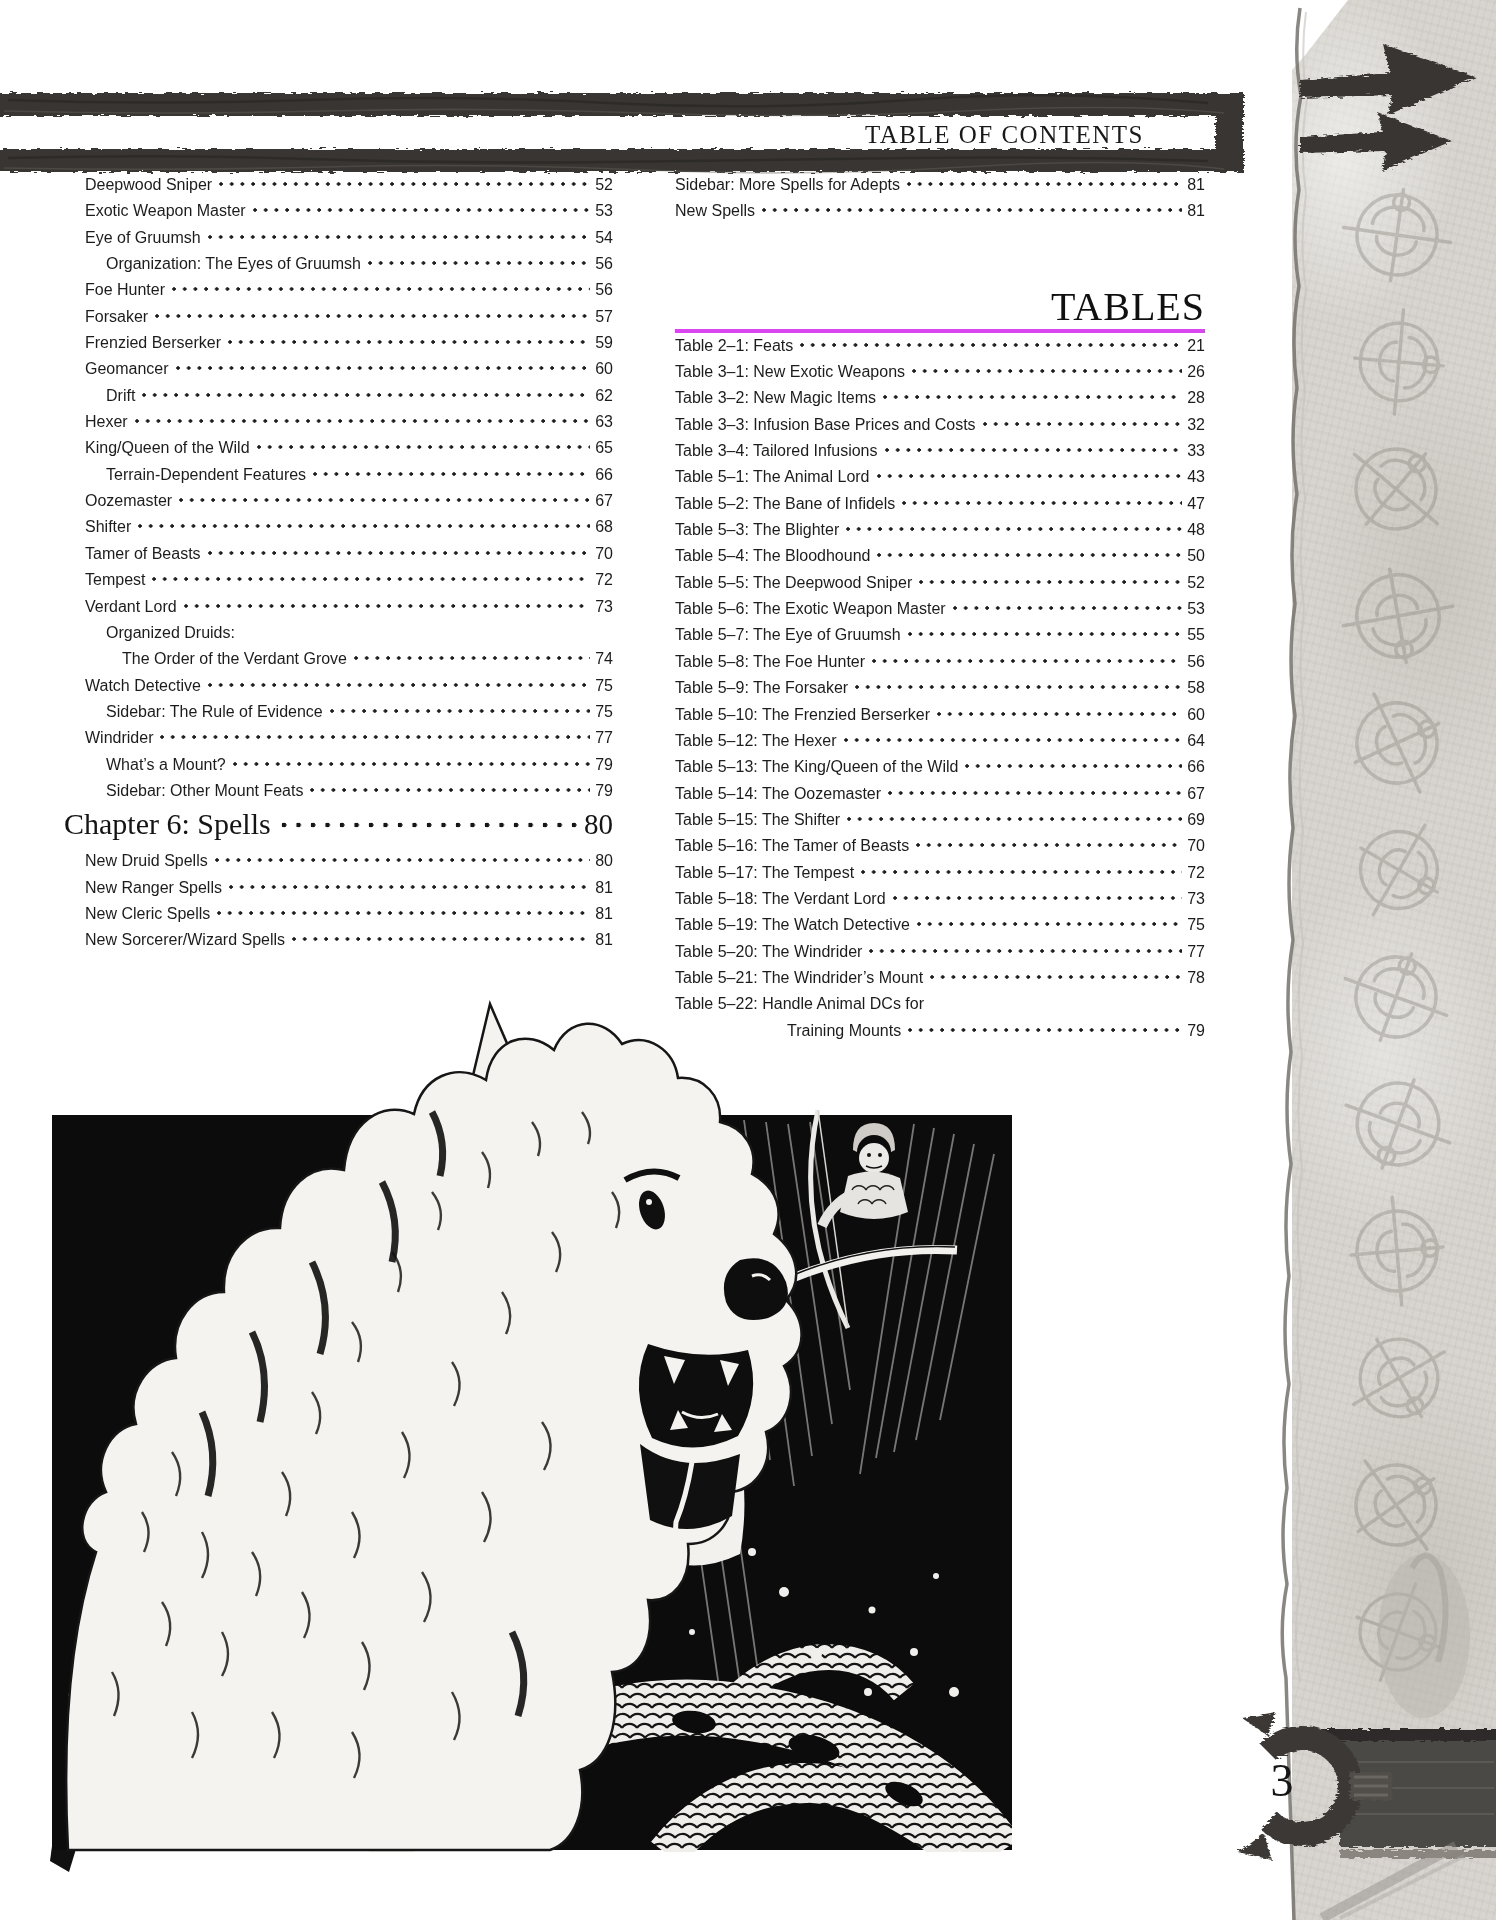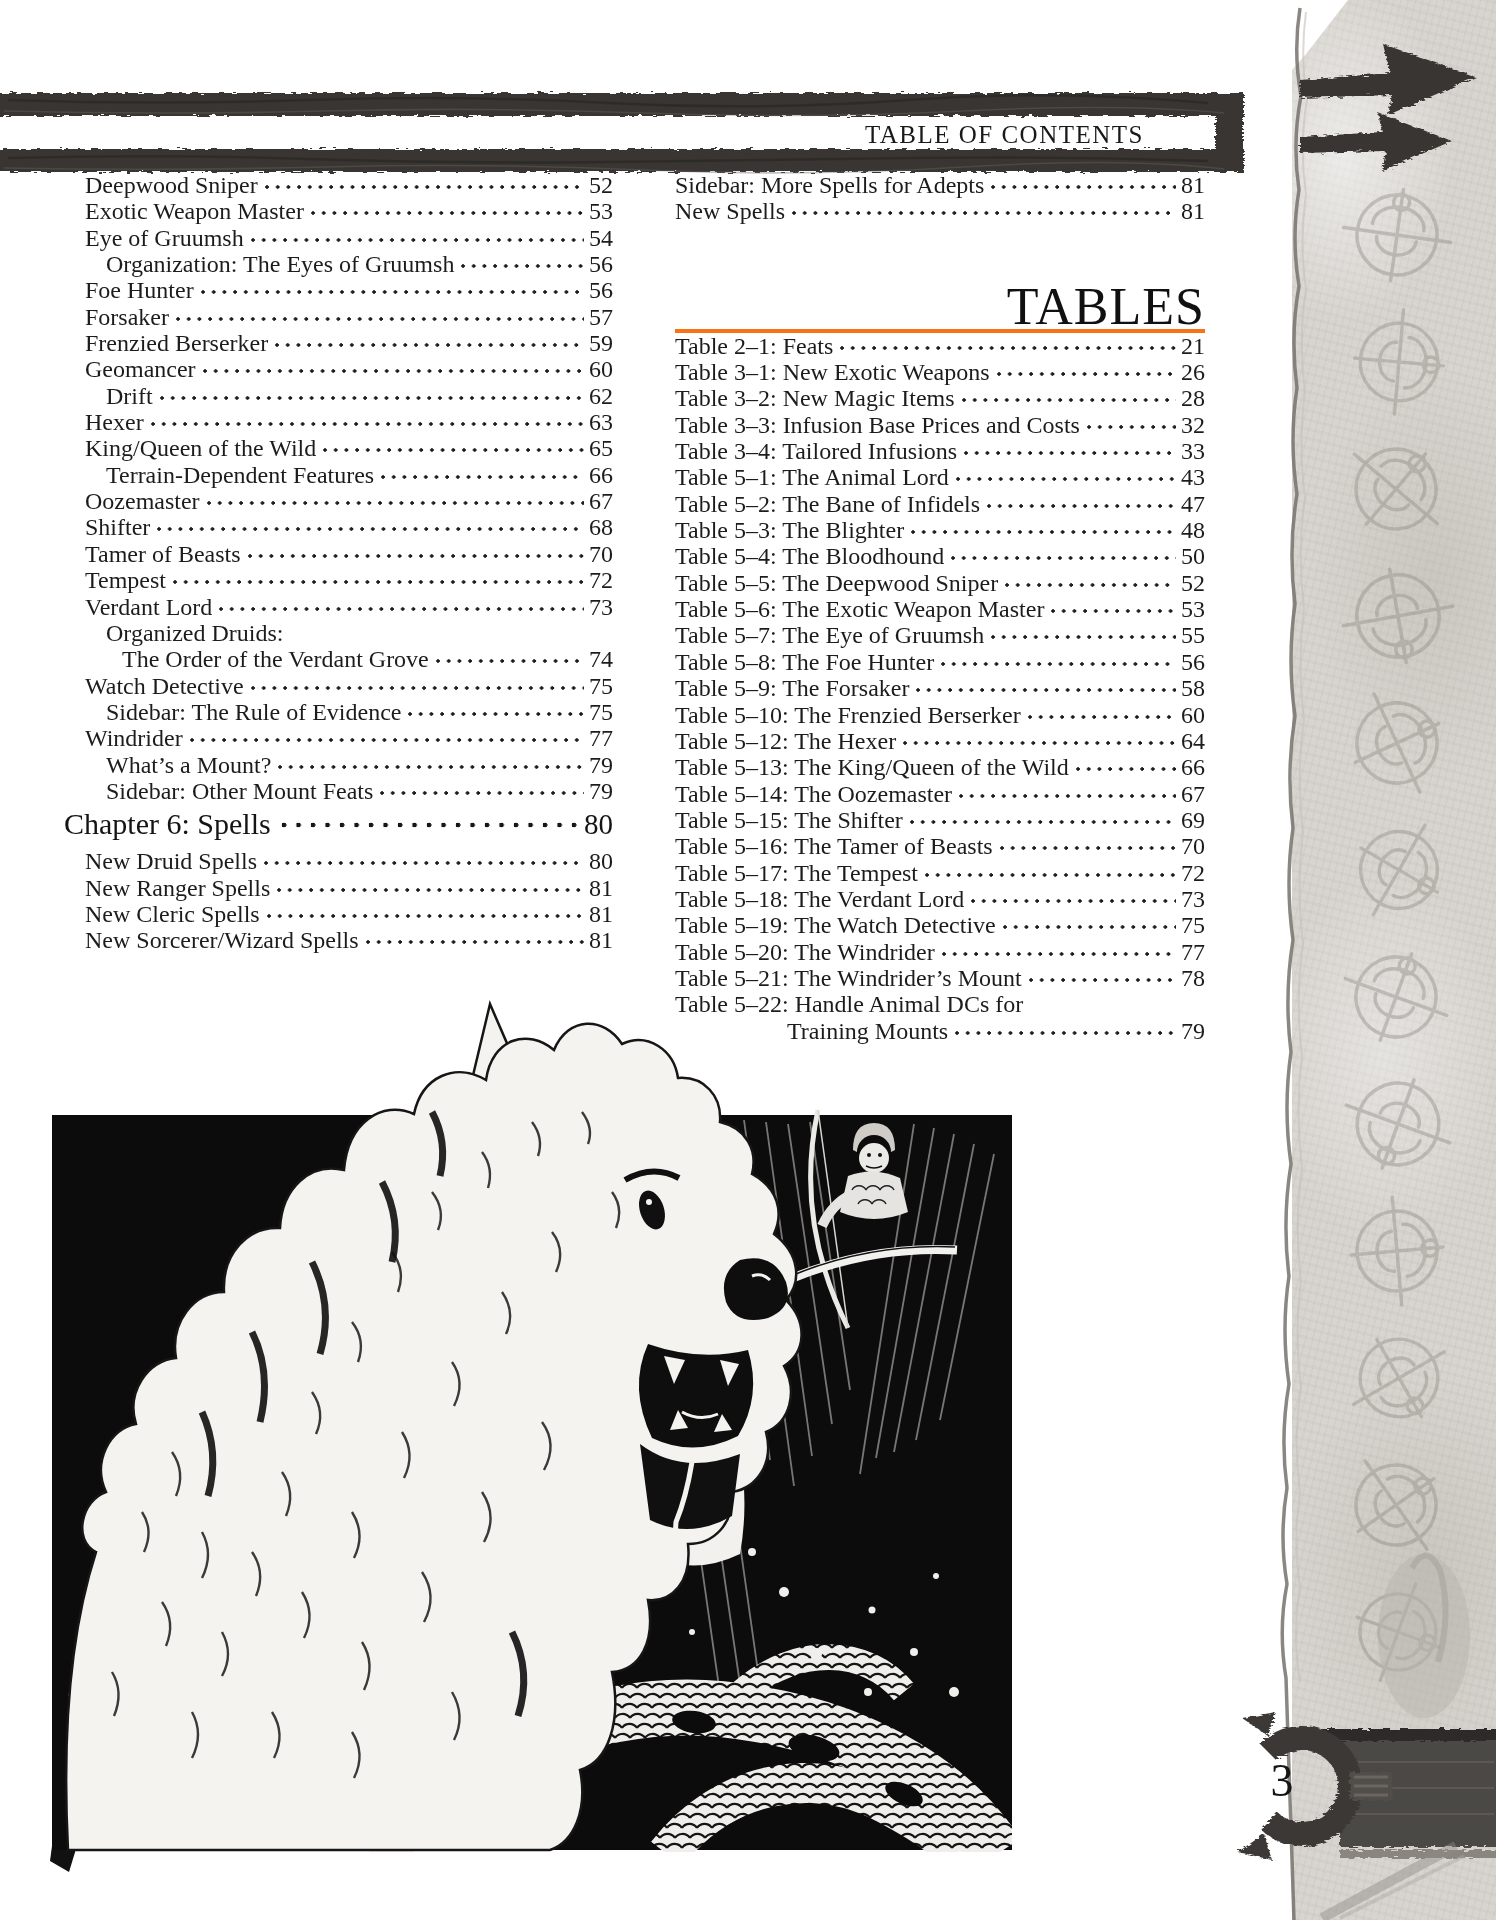--- a/index.html
+++ b/index.html
@@ -24,42 +24,42 @@
   
   #header-title{position:absolute;left:860px;top:121px;width:284px;z-index:2;
     text-align:right;font-family:"Liberation Serif",serif;font-size:25px;line-height:28px;
     letter-spacing:1.5px;color:#191919;}
 
   
   #left-col{position:absolute;left:85px;top:172px;width:528px;z-index:2;}
   #right-col{position:absolute;left:675px;top:172px;width:530px;z-index:2;}
 
   .toc-row{display:flex;align-items:baseline;height:26.35px;
-           font-size:24px;line-height:26.35px;color:#1c1c1c;font-family:Liberation Serif, serif;}
+           font-size:16px;line-height:26.35px;color:#1c1c1c;}
   .lbl{white-space:pre;}
   .pg{margin-left:2px;}
   .leader{flex:1 1 auto;position:relative;margin-left:7px;margin-right:3px;min-width:12px;}
   .leader::after{content:"";position:absolute;left:0;right:0;bottom:4px;height:4px;
     background-image:radial-gradient(circle at 2px 2px,#1d1d1d 1.5px,rgba(0,0,0,0) 1.9px);
     background-size:10.7px 4px;background-repeat:repeat-x;}
   .ind1{padding-left:21px;}
   .ind2{padding-left:37px;}
   .ind3{padding-left:112px;}
 
   #chapter-row-wrap{margin-left:-21px;margin-bottom:4px;}
   .chapter{height:40px;font-family:"Liberation Serif",serif;font-size:30px;line-height:40px;color:#141414;}
   .chapter .pg{font-size:29px;}
   .chapter .leader{margin-left:10px;}
   .chapter .leader::after{bottom:6px;height:6px;
     background-image:radial-gradient(circle at 3px 3px,#161616 2.2px,rgba(0,0,0,0) 2.6px);
     background-size:14.5px 6px;}
 
   #tables-heading{height:104px;display:flex;align-items:flex-end;justify-content:flex-end;
-    font-family:"Liberation Serif",serif;font-size:52px;line-height:44px;letter-spacing:1px;
-    color:#101010;border-bottom:4px solid #f97316;}
+    font-family:"Liberation Serif",serif;font-size:40px;line-height:44px;letter-spacing:1px;
+    color:#101010;border-bottom:4px solid #d946ef;}
   #table-rows{}
 
   
   #illo{position:absolute;left:52px;top:992px;width:960px;height:860px;z-index:2;}
 
   
   #pagenum{position:absolute;left:1252px;top:1754px;width:60px;z-index:3;text-align:center;
     font-family:"Liberation Serif",serif;font-size:46px;color:#161616;}
 </style>
 </head>

